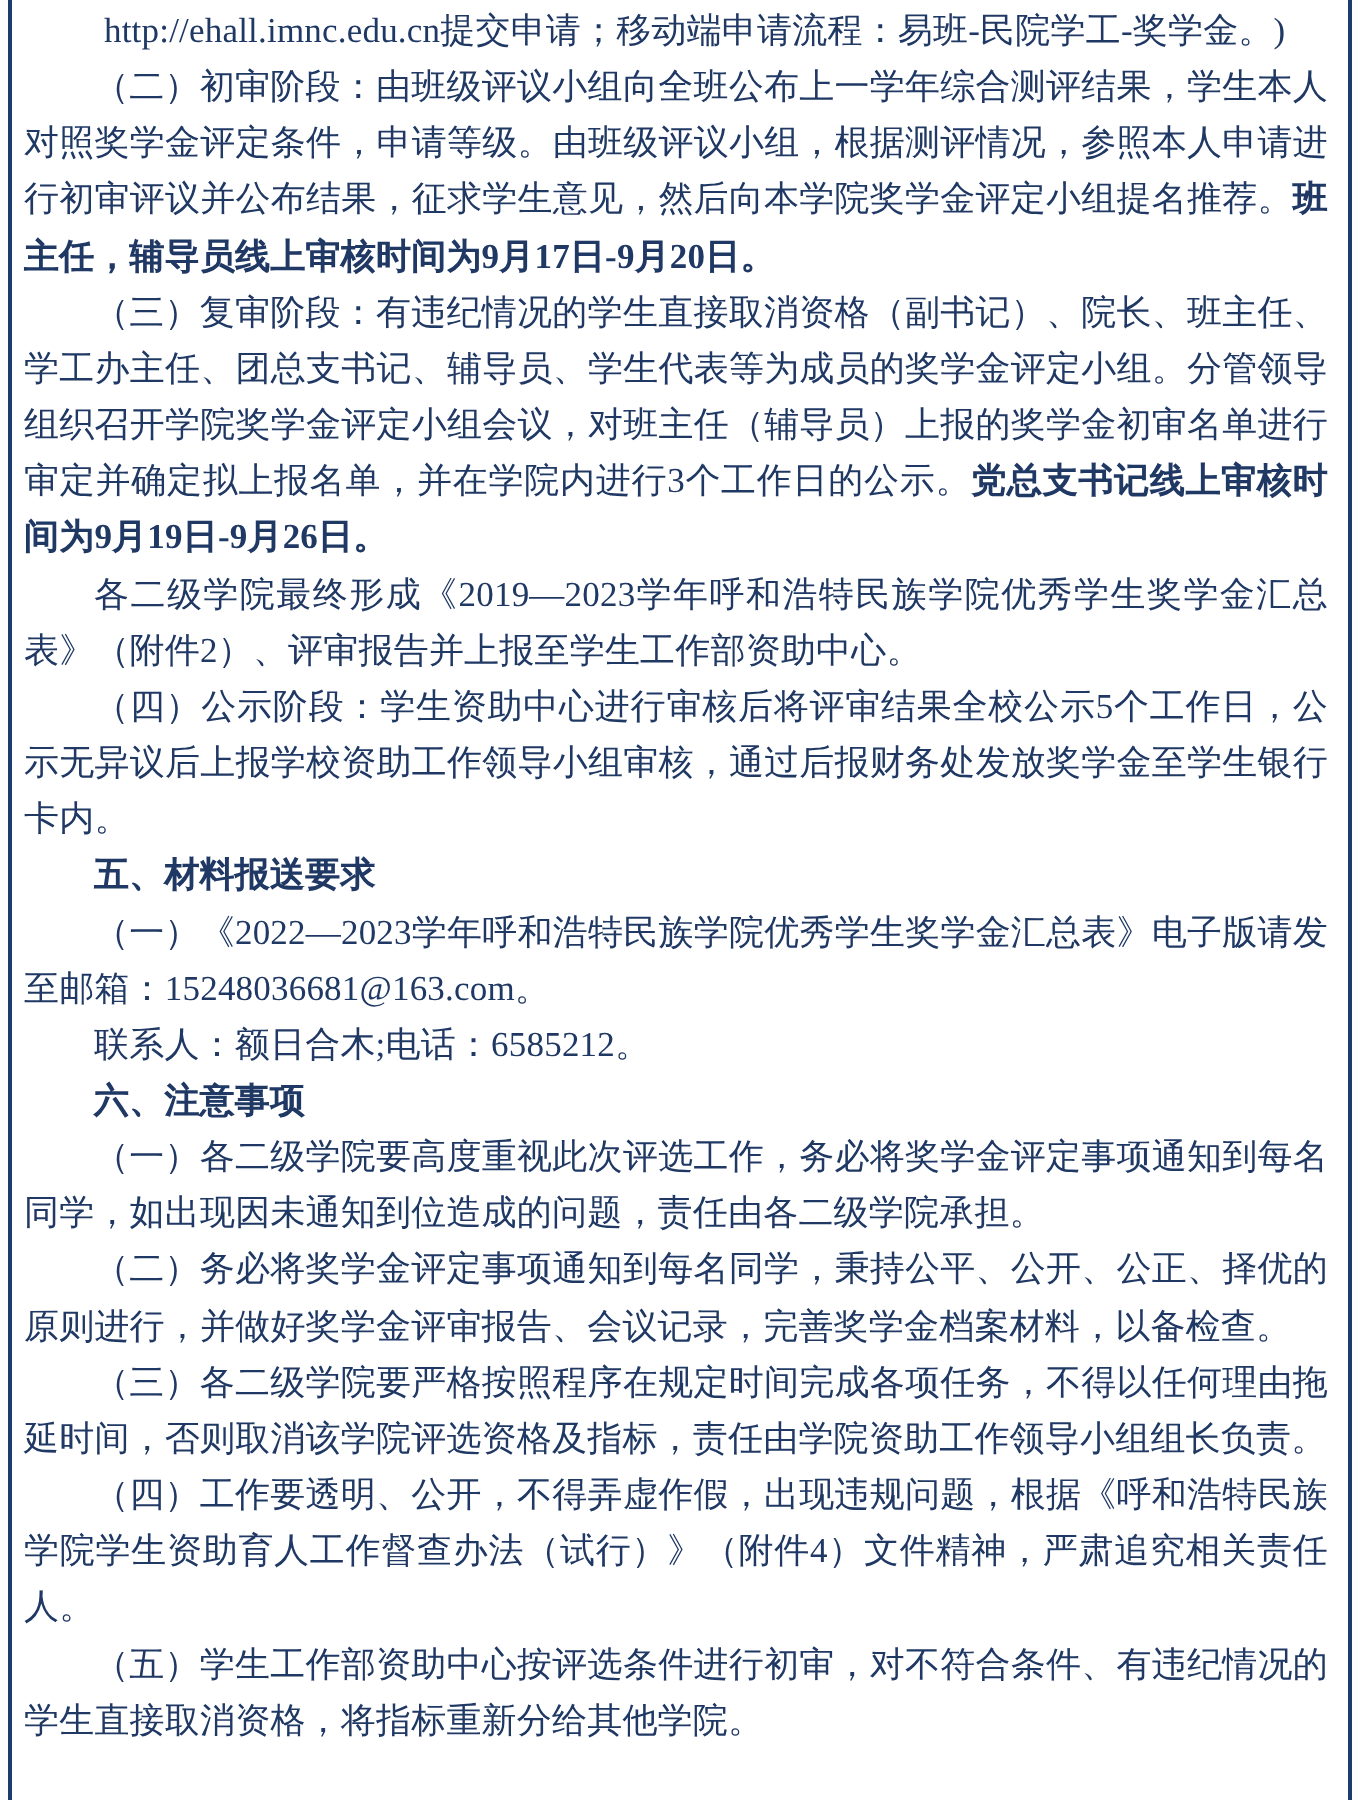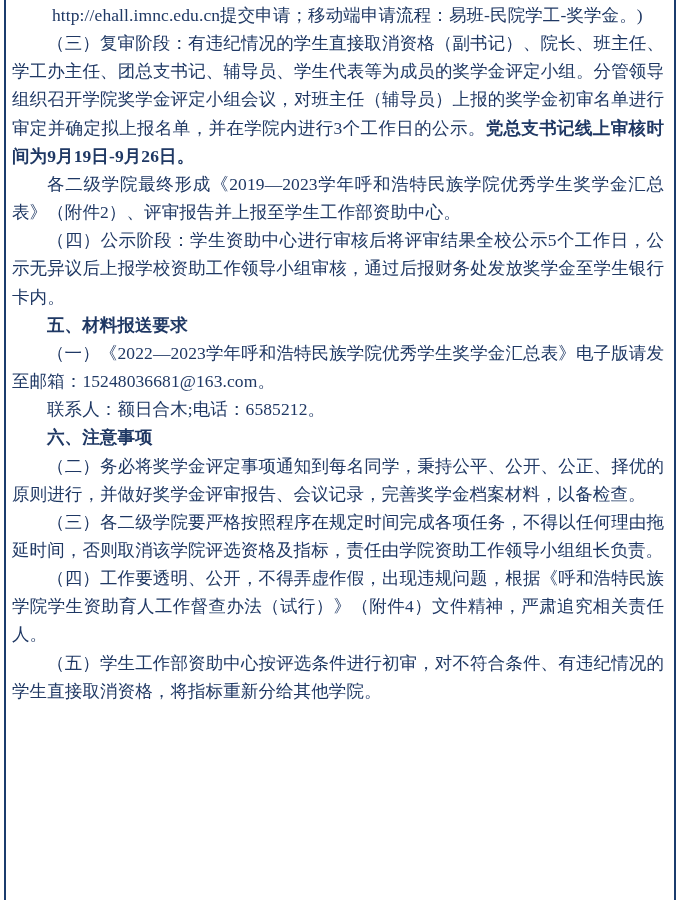--- a/index.html
+++ b/index.html
@@ -54,36 +54,38 @@
 </head>
 <body>
 
 <div class="page-border left"></div>
 <div class="page-border right"></div>
 
 <div class="doc-content">
 
   <p class="flush"><span>http://ehall.imnc.edu.cn提交申请；移动端申请流程：易班-民院学工-奖学金。)</span><span class="b"></span></p>
 
+  <p><span>（二）初审阶段：由班级评议小组向全班公布上一学年综合测评结果，学生本人对照奖学金评定条件，申请等级。由班级评议小组，根据测评情况，参照本人申请进行初审评议并公布结果，征求学生意见，然后向本学院奖学金评定小组提名推荐。</span><span class="b">班主任，辅导员线上审核时间为9月17日-9月20日。</span></p>
 
   <p><span>（三）复审阶段：有违纪情况的学生直接取消资格（副书记）、院长、班主任、学工办主任、团总支书记、辅导员、学生代表等为成员的奖学金评定小组。分管领导组织召开学院奖学金评定小组会议，对班主任（辅导员）上报的奖学金初审名单进行审定并确定拟上报名单，并在学院内进行3个工作日的公示。</span><span class="b">党总支书记线上审核时间为9月19日-9月26日。</span></p>
 
   <p><span>各二级学院最终形成《2019—2023学年呼和浩特民族学院优秀学生奖学金汇总表》（附件2）、评审报告并上报至学生工作部资助中心。</span><span class="b"></span></p>
 
   <p><span>（四）公示阶段：学生资助中心进行审核后将评审结果全校公示5个工作日，公示无异议后上报学校资助工作领导小组审核，通过后报财务处发放奖学金至学生银行卡内。</span><span class="b"></span></p>
 
   <p class="heading"><span>五、材料报送要求</span></p>
 
   <p><span>（一）《2022—2023学年呼和浩特民族学院优秀学生奖学金汇总表》电子版请发至邮箱：15248036681@163.com。</span><span class="b"></span></p>
 
 
   <p><span>联系人：额日合木;电话：6585212。</span><span class="b"></span></p>
 
   <p class="heading"><span>六、注意事项</span></p>
 
+  <p><span>（一）各二级学院要高度重视此次评选工作，务必将奖学金评定事项通知到每名同学，如出现因未通知到位造成的问题，责任由各二级学院承担。</span><span class="b"></span></p>
 
   <p><span>（二）务必将奖学金评定事项通知到每名同学，秉持公平、公开、公正、择优的原则进行，并做好奖学金评审报告、会议记录，完善奖学金档案材料，以备检查。</span><span class="b"></span></p>
 
   <p><span>（三）各二级学院要严格按照程序在规定时间完成各项任务，不得以任何理由拖延时间，否则取消该学院评选资格及指标，责任由学院资助工作领导小组组长负责。</span><span class="b"></span></p>
 
   <p><span>（四）工作要透明、公开，不得弄虚作假，出现违规问题，根据《呼和浩特民族学院学生资助育人工作督查办法（试行）》（附件4）文件精神，严肃追究相关责任人。</span><span class="b"></span></p>
 
   <p><span>（五）学生工作部资助中心按评选条件进行初审，对不符合条件、有违纪情况的学生直接取消资格，将指标重新分给其他学院。</span><span class="b"></span></p>
 
 </div>

